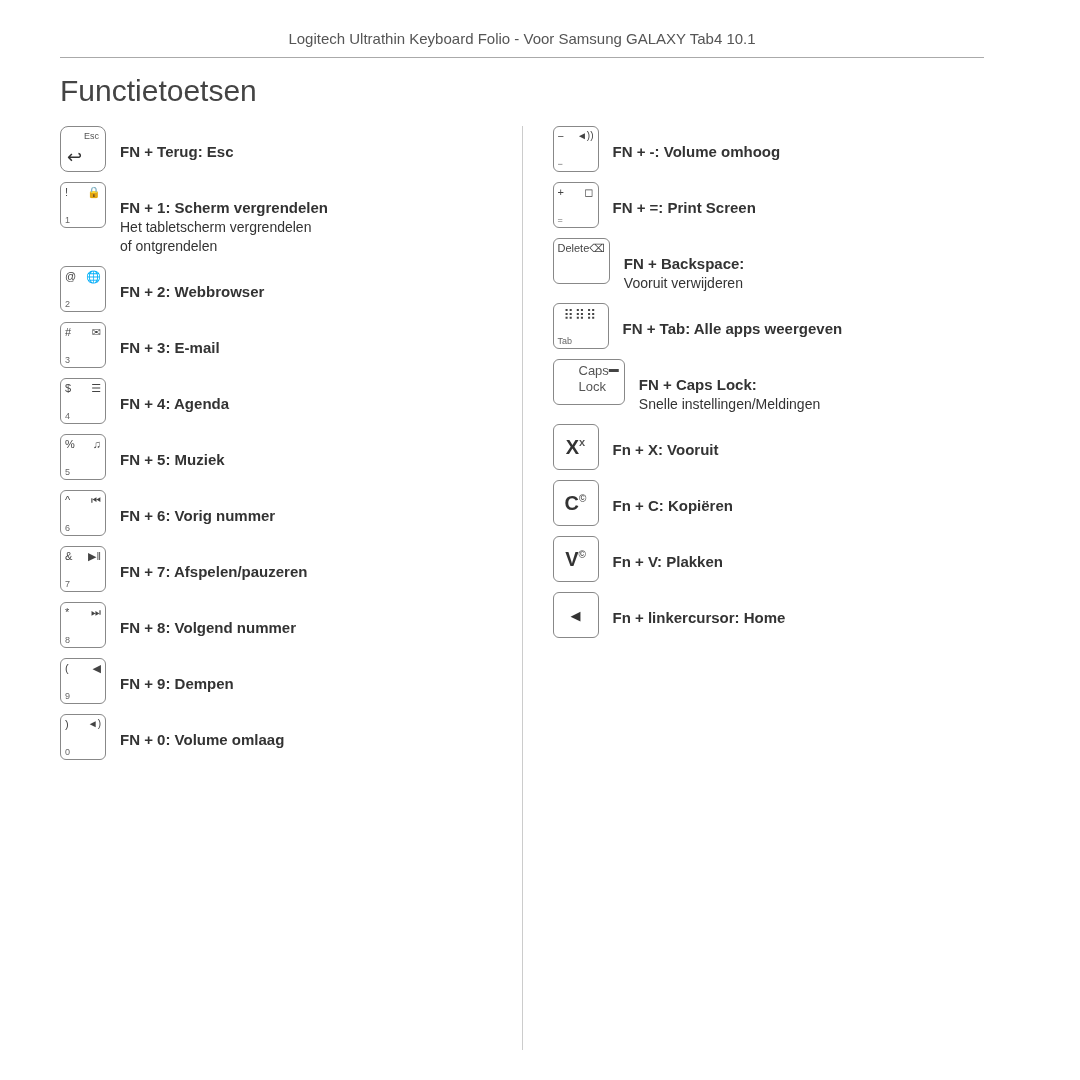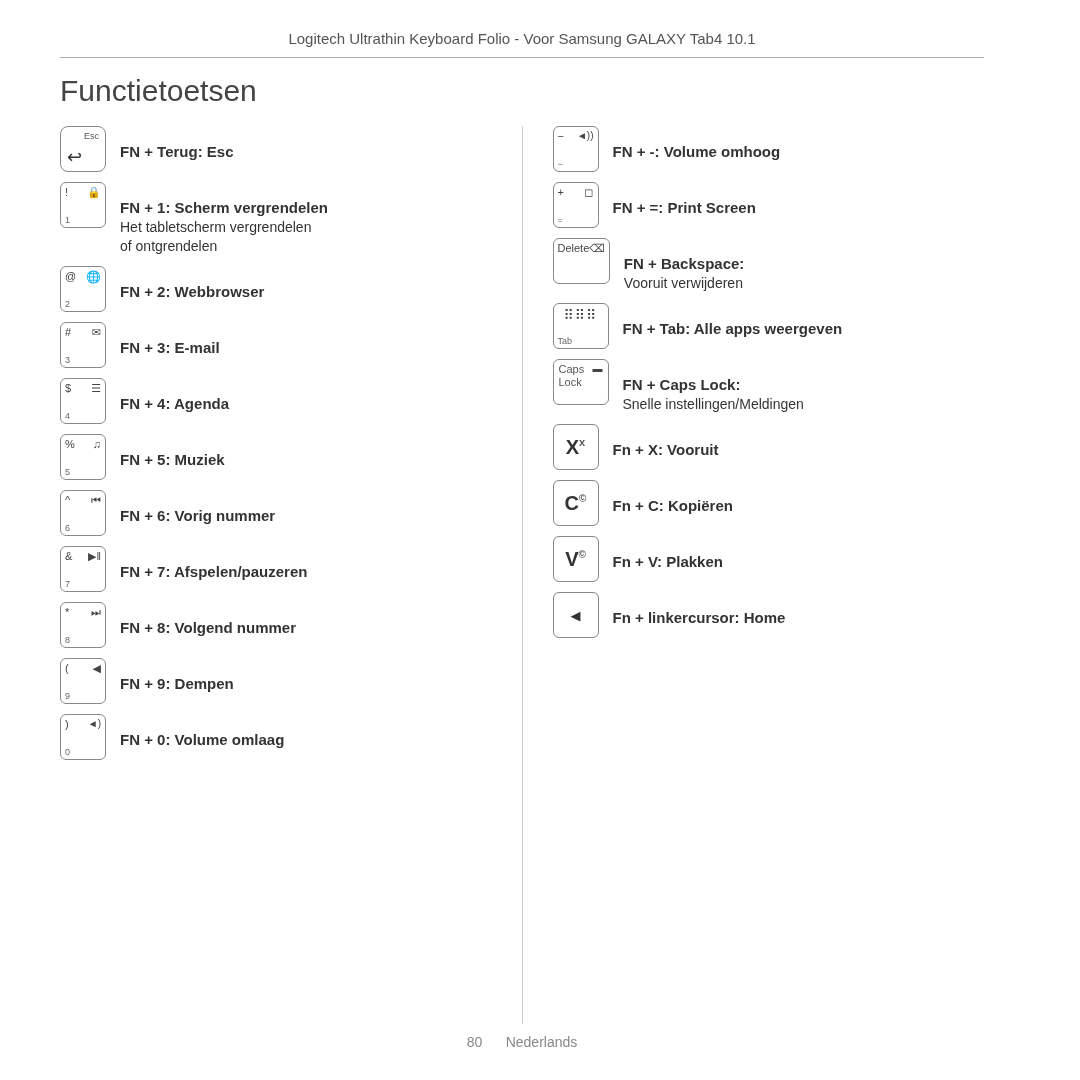--- a/index.html
+++ b/index.html
@@ -148,23 +148,24 @@
       justify-content: space-between;
       padding: 3px 5px 3px 5px;
       flex-shrink: 0;
     }
     .key-caps .caps-top {
       display: flex;
       justify-content: space-between;
       align-items: flex-start;
     }
     .key-caps .caps-top-text {
-      font-size: 11px;
+      font-size: 13px;
       color: #555;
       line-height: 1.2;
+      margin-left: 20px;
     }
     .key-caps .caps-top-icon {
       font-size: 10px;
       color: #444;
     }
     .divider {
       width: 1px;
       background: #ccc;
       margin: 0 10px;
     }
@@ -423,17 +424,13 @@
       <div class="key-row">
         <div class="key-single">◀</div>
         <div class="key-description">
           <span class="main-desc">Fn + linkercursor: Home</span>
         </div>
       </div>
 
     </div>
   </div>
 
-  <div class="footer">
-    <span>80</span>&nbsp;&nbsp;&nbsp;&nbsp;&nbsp;
-    <span>Nederlands</span>
-  </div>
 </div>
 
 </body></html>

